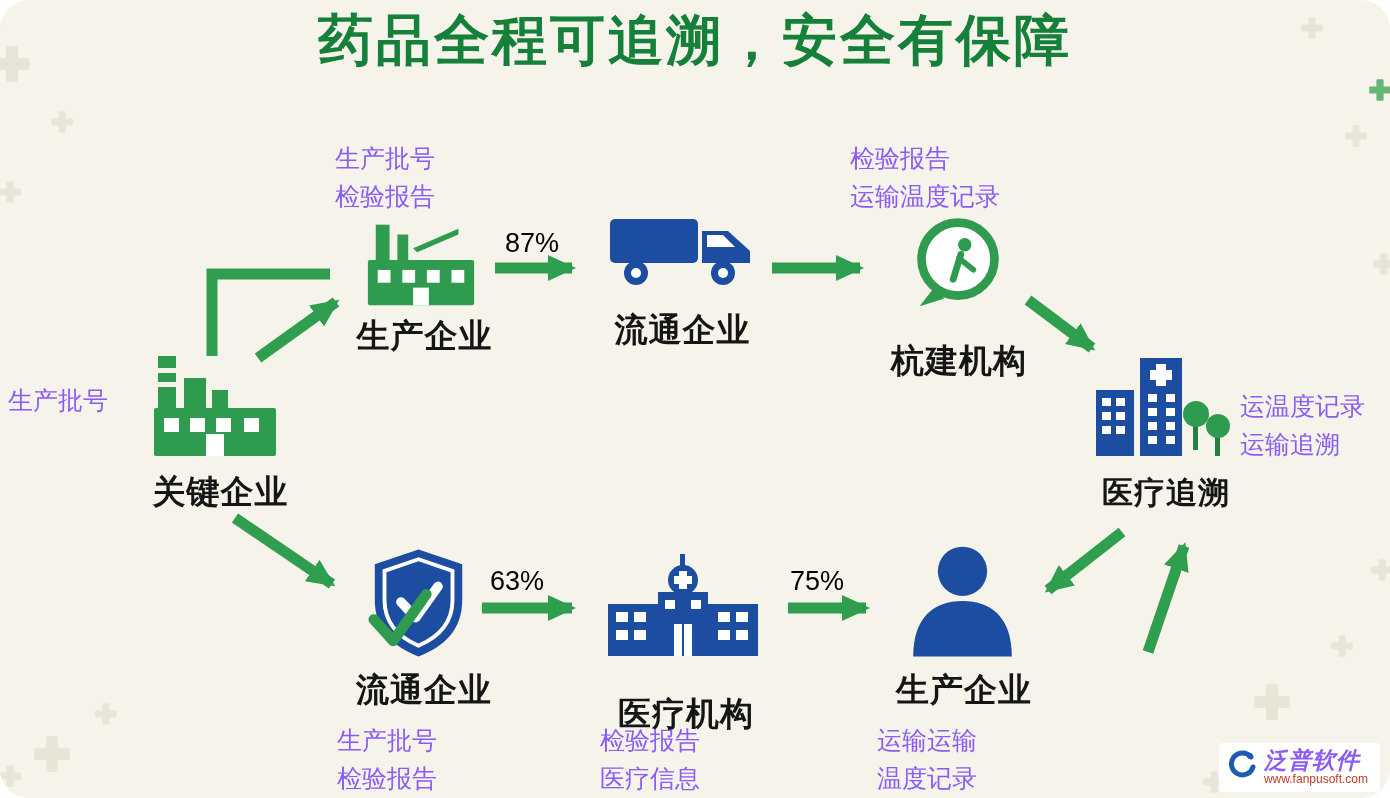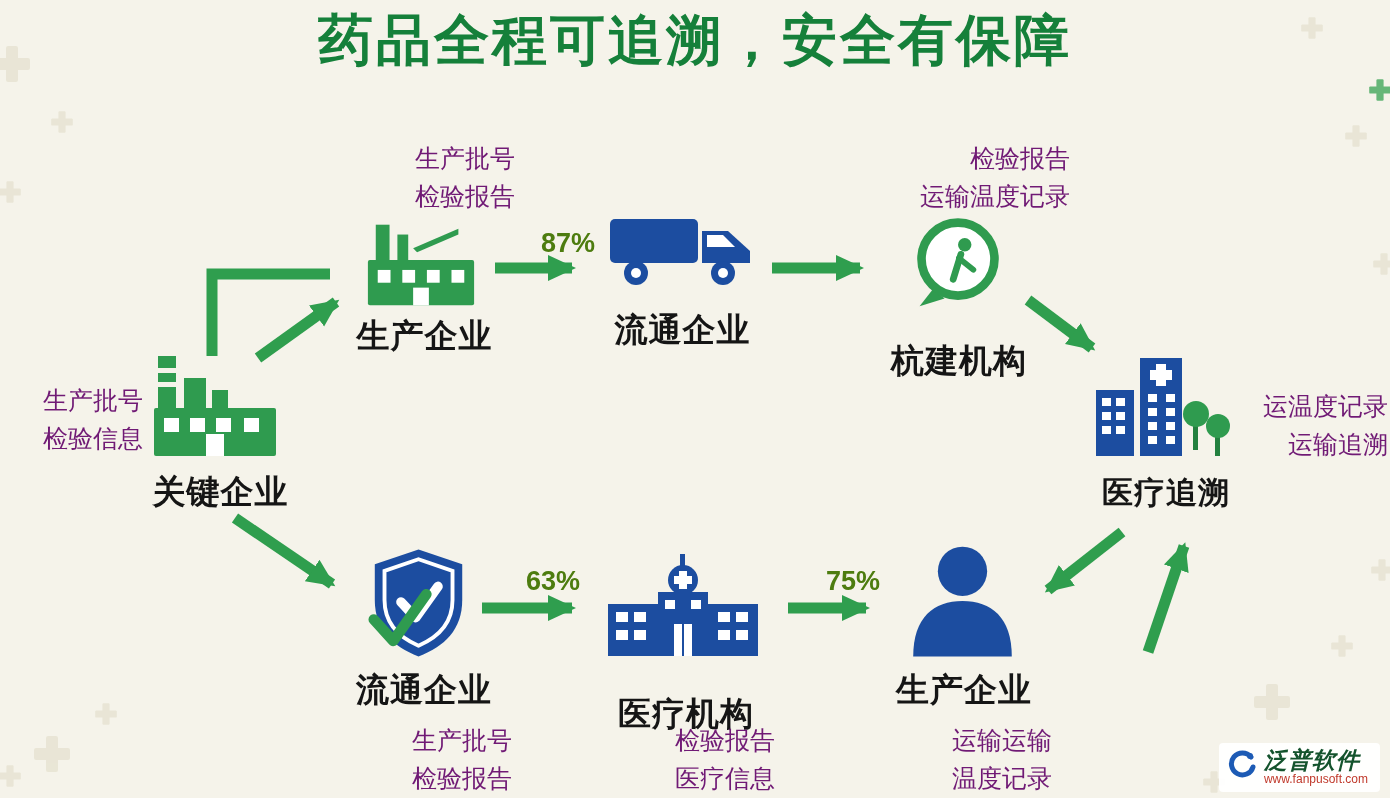--- a/index.html
+++ b/index.html
@@ -1,54 +1,55 @@
 <!DOCTYPE html>
 <html><head>
 <meta charset="utf-8">
 <style>
   html,body{margin:0;padding:0;}
   .stage{
     position:relative;width:1390px;height:798px;overflow:hidden;
     background:#f5f3ea;
     font-family:"Liberation Sans","DejaVu Sans",sans-serif;
+    border-radius:29px;
   }
   
   .plus{position:absolute;width:36px;height:36px;opacity:.9;pointer-events:none;}
   .plus::before,.plus::after{content:"";position:absolute;background:#e8e4d4;border-radius:2px;}
   .plus::before{left:0;top:12px;width:36px;height:12px;}
   .plus::after{left:12px;top:0;width:12px;height:36px;}
   .plus.green::before,.plus.green::after{background:#57b06c;}
   .plus.small{transform:scale(.6);}
 
   .title{
     position:absolute;top:4px;left:0;width:100%;text-align:center;
     font-size:55px;font-weight:900;color:#15803a;letter-spacing:3px;
   }
   .icon{position:absolute;}
   .icon svg{display:block;width:100%;height:100%;}
   .node-label{
     position:absolute;font-size:33px;font-weight:800;color:#151515;
     text-align:center;letter-spacing:1px;
   }
   .note{
-    position:absolute;font-size:25px;color:#701a75;text-align:right;
+    position:absolute;font-size:25px;color:#8b5cf6;text-align:left;
     line-height:1.5;font-weight:500;
   }
   .pct{
-    position:absolute;font-size:27px;color:#4d7c0f;font-weight:700;
-    text-align:right;width:90px;
+    position:absolute;font-size:27px;color:#000000;font-weight:400;
+    text-align:left;width:90px;
   }
   .arrows{position:absolute;left:0;top:0;width:1390px;height:798px;pointer-events:none;}
 
   .watermark{
     position:absolute;right:10px;bottom:6px;display:flex;align-items:center;gap:7px;
     background:rgba(255,255,255,.95);padding:4px 12px 5px 8px;border-radius:4px;
   }
   .watermark .wm-text{display:flex;flex-direction:column;line-height:1.15;}
-  .wm-name{font-size:23px;font-weight:800;font-style:italic;color:#14532d;letter-spacing:1px;}
+  .wm-name{font-size:23px;font-weight:800;font-style:italic;color:#8b5cf6;letter-spacing:1px;}
   .wm-url{font-size:12px;color:#c0392b;}
 </style>
 </head>
 <body>
 
 <div class="stage">
 
   <div class="plus" style="left:-6px;top:46px;"></div>
   <div class="plus small" style="left:44px;top:104px;"></div>
   <div class="plus small" style="left:-8px;top:174px;"></div>
@@ -136,21 +137,20 @@
       <circle cx="50" cy="47" r="38" fill="#ffffff" stroke="#2f9b4f" stroke-width="9"></circle>
       <circle cx="57" cy="32" r="7" fill="#2f9b4f"></circle>
       <path d="M53 42 L45 68" stroke="#2f9b4f" stroke-width="7" fill="none" stroke-linecap="round"></path>
       <path d="M51 46 L66 58" stroke="#2f9b4f" stroke-width="6" fill="none" stroke-linecap="round"></path>
     </svg>
   </div>
   <div class="node-label" style="left:870px;top:339px;width:178px;">杭建机构</div>
 
   <div class="note" style="left:8px;top:382px;width:135px;">
     <div>生产批号</div>
-    <div>检验信息</div>
   </div>
   <div class="icon" style="left:148px;top:350px;width:135px;height:112px;">
     <svg viewBox="0 0 135 112">
       <g fill="#2f9b4f">
         <rect x="10" y="6" width="18" height="54"></rect>
         <rect x="36" y="28" width="22" height="32"></rect>
         <rect x="64" y="40" width="16" height="20"></rect>
         <rect x="6" y="58" width="122" height="48" rx="2"></rect>
       </g>
       <g fill="#f5f3ea">

